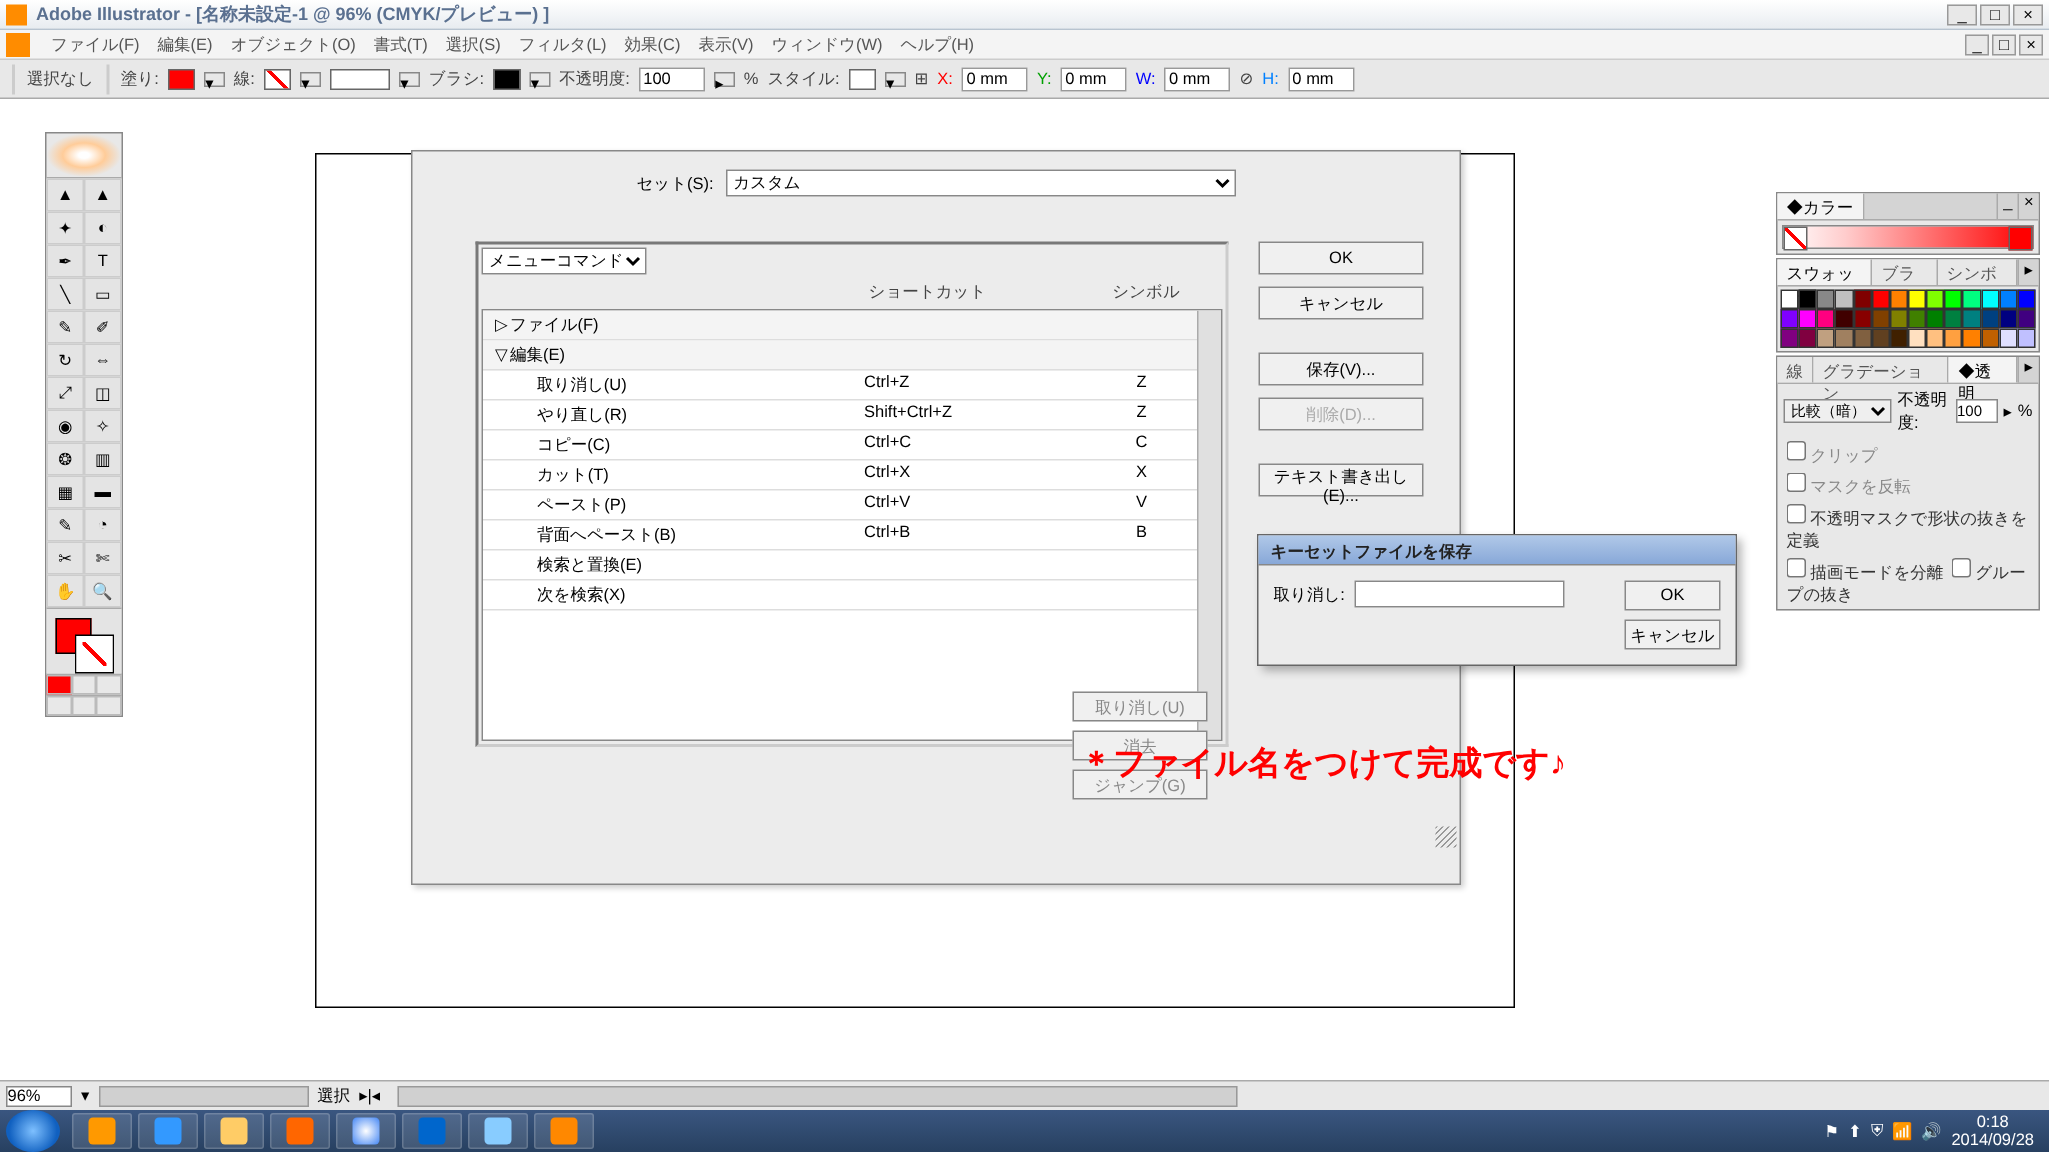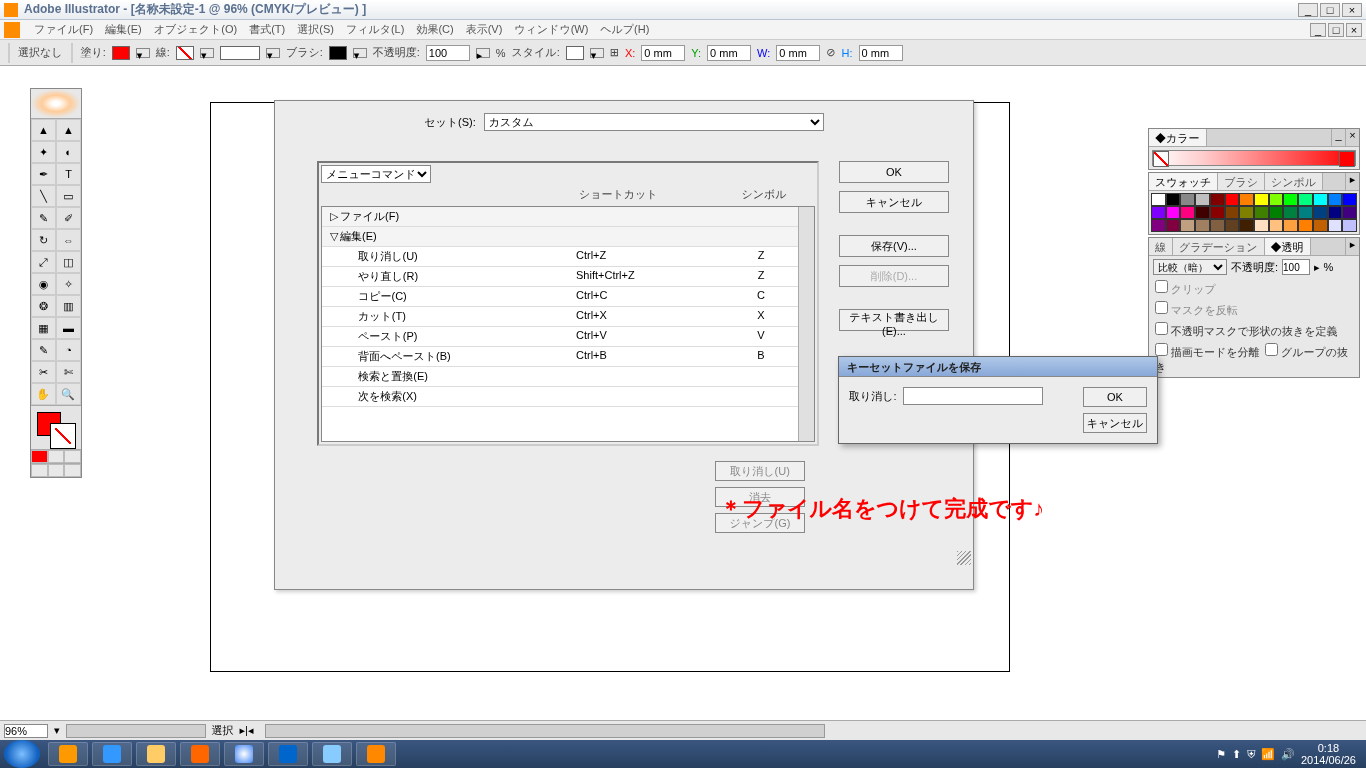--- a/index.html
+++ b/index.html
@@ -51,21 +51,21 @@
 
 .kbd-dialog { position:absolute; left:274px; top:100px; width:700px; height:490px; background:#ececec; border:1px solid #888; box-shadow:2px 2px 4px rgba(0,0,0,.2); }
 .kbd-dialog .dlg-title { height:22px; background:linear-gradient(#d0dce8,#b8c8dc); border-bottom:1px solid #999; padding:4px 8px; color:#333; font-weight:bold; }
 .kbd-dialog .dlg-body { padding:12px; position:relative; height:calc(100% - 22px); }
 .kbd-dialog .set-row { display:flex; align-items:center; gap:8px; margin-bottom:10px; justify-content:center; }
 .kbd-dialog select { height:18px; border:1px solid #888; background:#fff; }
 .kbd-dialog .list-container { position:absolute; left:24px; top:60px; width:520px; height:296px;padding-left:18px; }
 .kbd-dialog .dd-wrap { border:2px inset #ccc; padding:2px; background:#ececec; }
 .kbd-dialog .list-head { display:flex; padding:4px 6px; color:#444; font-size:11px; }
 .kbd-dialog .list-head .c1 { flex:1; } .kbd-dialog .list-head .c2 { width:140px; } .kbd-dialog .list-head .c3 { width:90px; text-align:center; }
-.kbd-dialog .list-box { border:1px solid #888; background:#fff; height:236px; overflow:hidden; position:relative; }
+.kbd-dialog .list-box { border:1px solid #888; background:#fff; height:288px; overflow:hidden; position:relative; }
 .kbd-dialog .list-box .sb { position:absolute; right:0; top:0; width:16px; height:100%; background:#e0e0e0; border-left:1px solid #aaa; }
 .kbd-dialog .row { display:flex; padding:2px 8px; border-bottom:1px solid #ddd; cursor:pointer; }
 .kbd-dialog .row .c1 { flex:1; } .kbd-dialog .row .c2 { width:140px; } .kbd-dialog .row .c3 { width:90px; text-align:center; }
 .kbd-dialog .row.grp { background:#f4f4f4; }
 .kbd-dialog .row.sel { background:#2060f0; color:#fff; font-style:italic; }
 .kbd-dialog .row .indent { padding-left:28px; }
 .kbd-dialog .tri { display:inline-block; width:10px; }
 .kbd-dialog .dlg-btns { position:absolute; right:24px; top:60px; width:110px; display:flex; flex-direction:column; gap:8px; }
 .kbd-dialog .dlg-btns button { height:22px; border:1px solid #888; background:#f0f0f0; cursor:pointer; }
 .kbd-dialog .dlg-btns button:disabled { color:#aaa; }
@@ -76,21 +76,21 @@
 
 .save-dialog { position:absolute; left:838px; top:356px; width:320px; height:88px; background:#ececec; border:1px solid #666; box-shadow:3px 3px 6px rgba(0,0,0,.3); z-index:50; }
 .save-dialog .dlg-title { height:20px; background:linear-gradient(#b0c8e8,#88a8d8); padding:3px 8px; color:#222; font-weight:bold; border-bottom:1px solid #888; }
 .save-dialog .dlg-body { padding:10px; display:flex; gap:8px; align-items:flex-start; }
 .save-dialog .frow { display:flex; align-items:center; gap:6px; }
 .save-dialog input[type=text] { width:140px; height:18px; border:1px solid #888; background:#fff; }
 .save-dialog .bcol { display:flex; flex-direction:column; gap:6px; margin-left:auto; }
 .save-dialog .bcol button { width:64px; height:20px; border:1px solid #888; background:#f0f0f0; cursor:pointer; }
 
 
-.rpanels { position:absolute; right:6px; top:128px; width:212px; }
+.rpanels { position:absolute; right:6px; top:128px; width:176px; }
 .panel { border:1px solid #888; background:#e8e8e8; margin-bottom:2px; }
 .panel .p-head { height:18px; display:flex; background:#d4d4d4; border-bottom:1px solid #aaa; }
 .panel .p-head .tab { padding:2px 6px; border-right:1px solid #aaa; color:#555; background:#e8e8e8; }
 .panel .p-head .tab.act { background:#f4f4f4; color:#000; }
 .panel .p-head .winctl { margin-left:auto; display:flex; }
 .panel .p-head .winctl span { width:14px; text-align:center; border-left:1px solid #aaa; cursor:pointer; }
 .color-spectrum { height:16px; background:linear-gradient(90deg,#fff,#fcc,#f88,#f44,#f00); position:relative; margin:3px; border:1px solid #888; }
 .color-spectrum::before { content:""; position:absolute; left:0; top:0; width:14px; height:14px; background:linear-gradient(45deg,#fff 45%,#f00 45%,#f00 55%,#fff 55%); border:1px solid #666; }
 .color-spectrum::after { content:""; position:absolute; right:0; top:0; width:14px; height:14px; background:#f00; border:1px solid #666; }
 .sw-grid { display:grid; grid-template-columns:repeat(14,1fr); gap:0; padding:2px; }
@@ -462,16 +462,16 @@
       <span style="background:#ff8800"></span>
     </div>
   <div class="tray">
     <span>⚑</span>
     <span>⬆</span>
     <span>⛨</span>
     <span>📶</span>
     <span>🔊</span>
     <div class="clock">
       <div>0:18</div>
-        <div>2014/06/26</div>
+        <div>2014/09/28</div>
     </div>
   </div>
 </div>
 
 </body></html>

